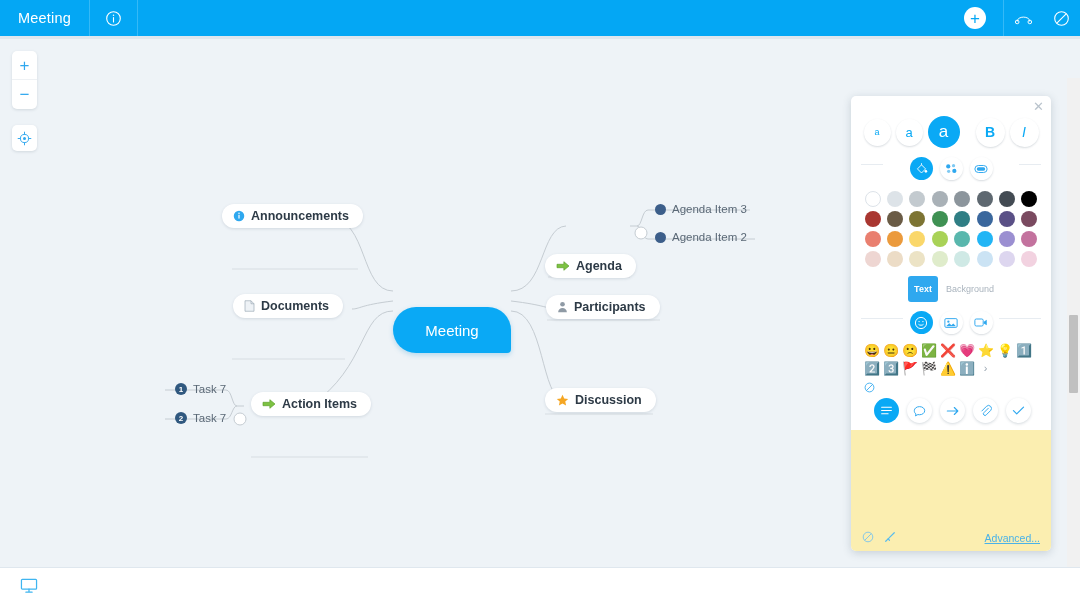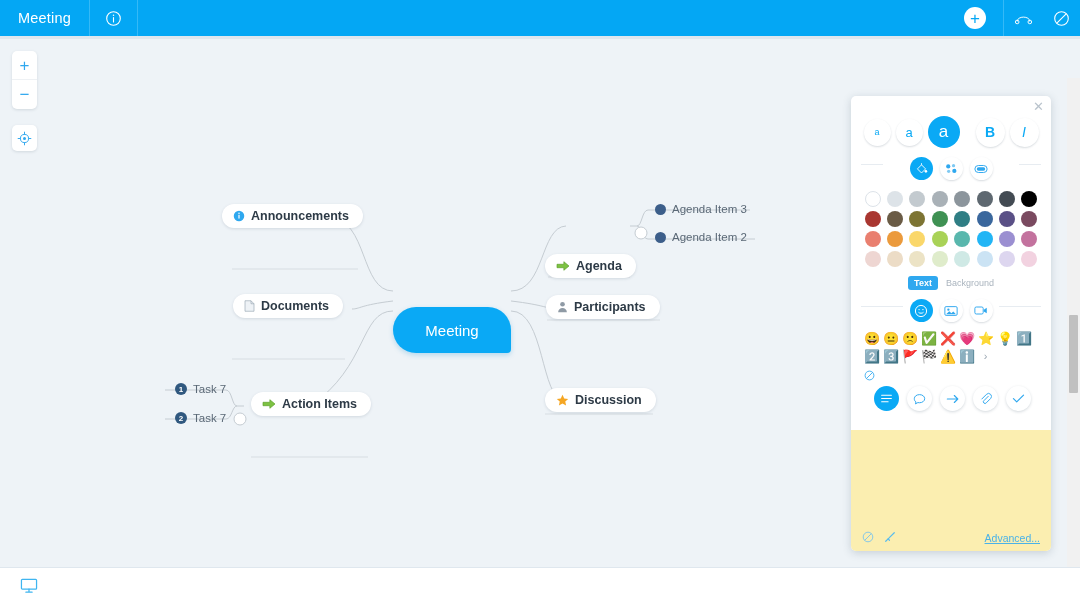--- a/index.html
+++ b/index.html
@@ -141,21 +141,21 @@
     display: grid; grid-template-columns: repeat(8, 1fr);
     gap: 4px 3px; padding: 11px 12px 0 12px;
   }
   .sw { width: 16px; height: 16px; border-radius: 50%; justify-self: center; }
   .sw.outline { border: 1px solid #dde3e9; }
 
   .tabs-tb {
     display: flex; align-items: center; justify-content: center; gap: 8px;
     padding-top: 9px; font-size: 9px;
   }
-  .tab-on { background: #2fa8ef; color: #fff; border-radius: 3px; padding: 2px 6px; font-weight: bold; }
+  .tab-on { background: #2fa8ef; color: #fff; border-radius: 3px; padding: 8px 6px; font-weight: bold; }
   .tab-off { color: #aab4be; }
 
   .row-media {
     display: flex; align-items: center; justify-content: center; gap: 7px;
     padding-top: 9px; position: relative;
   }
   .row-media::before, .row-media::after {
     content: ""; position: absolute; top: 50%; width: 42px; height: 1px; background: #e7ecf1;
   }
   .row-media::before { left: 10px; }

